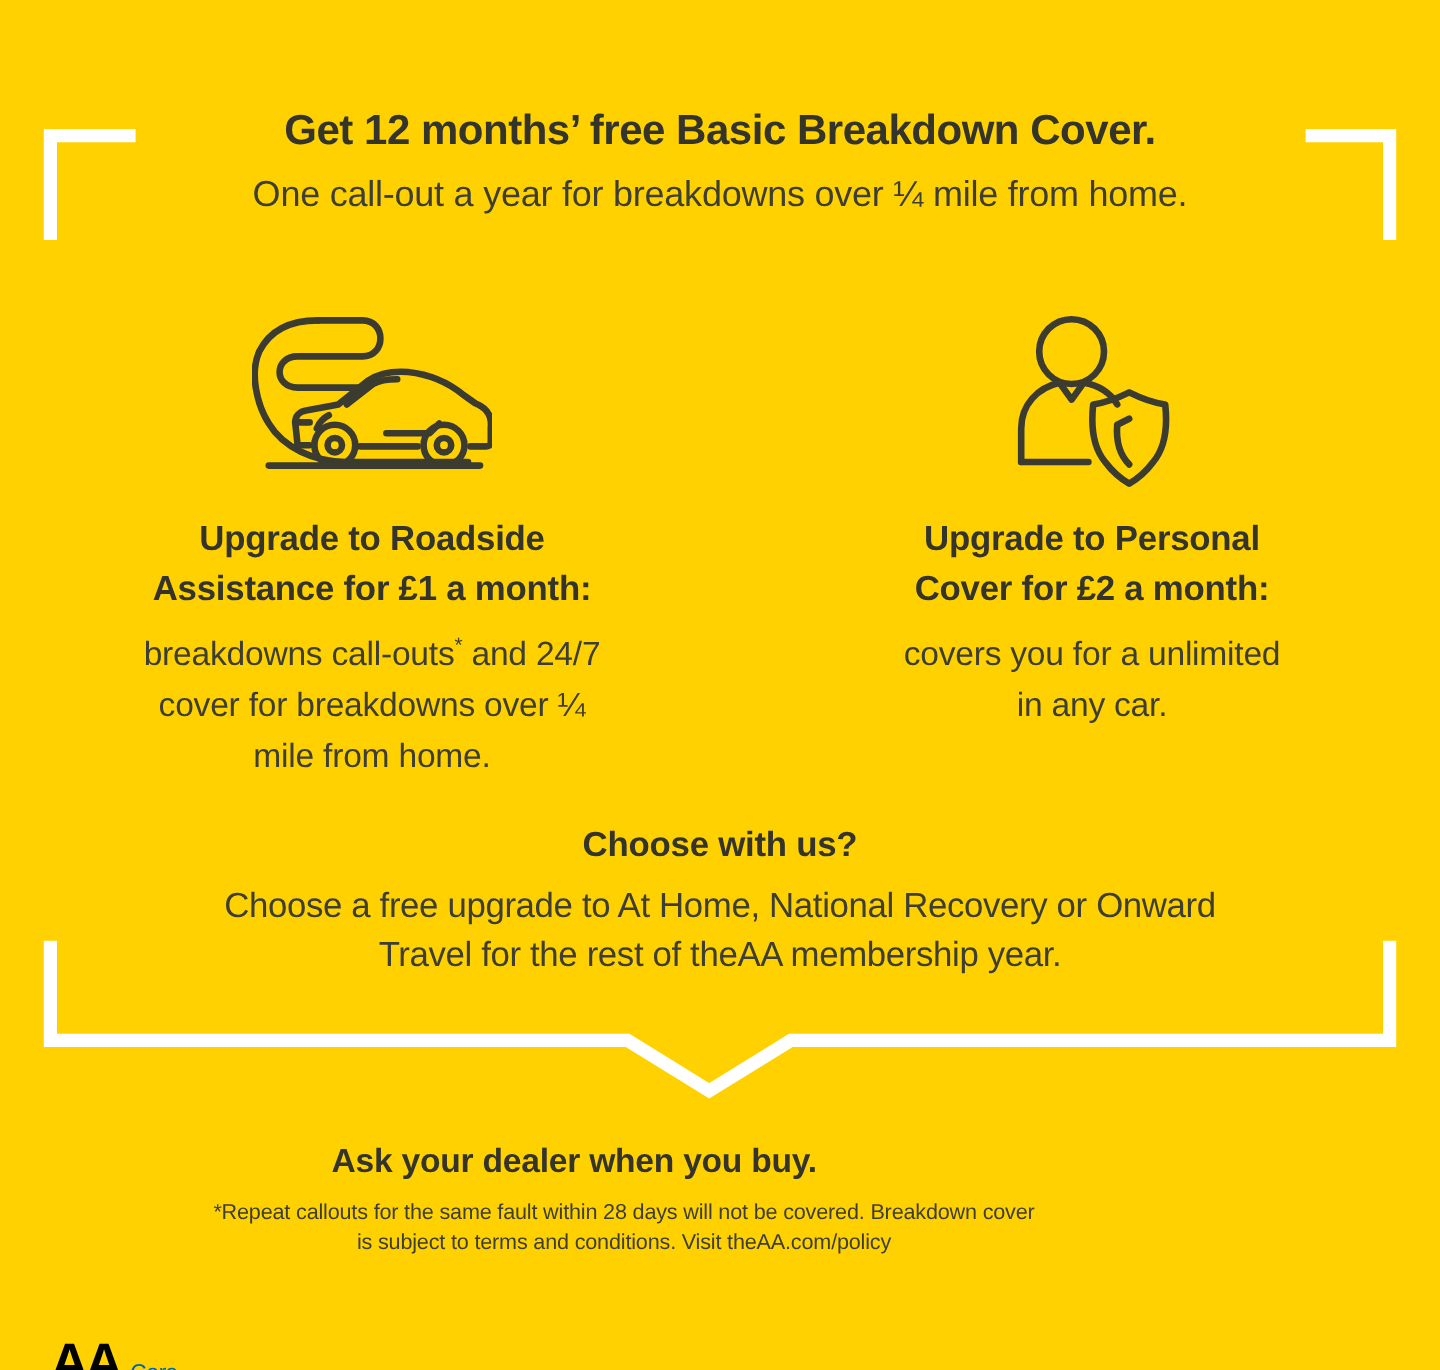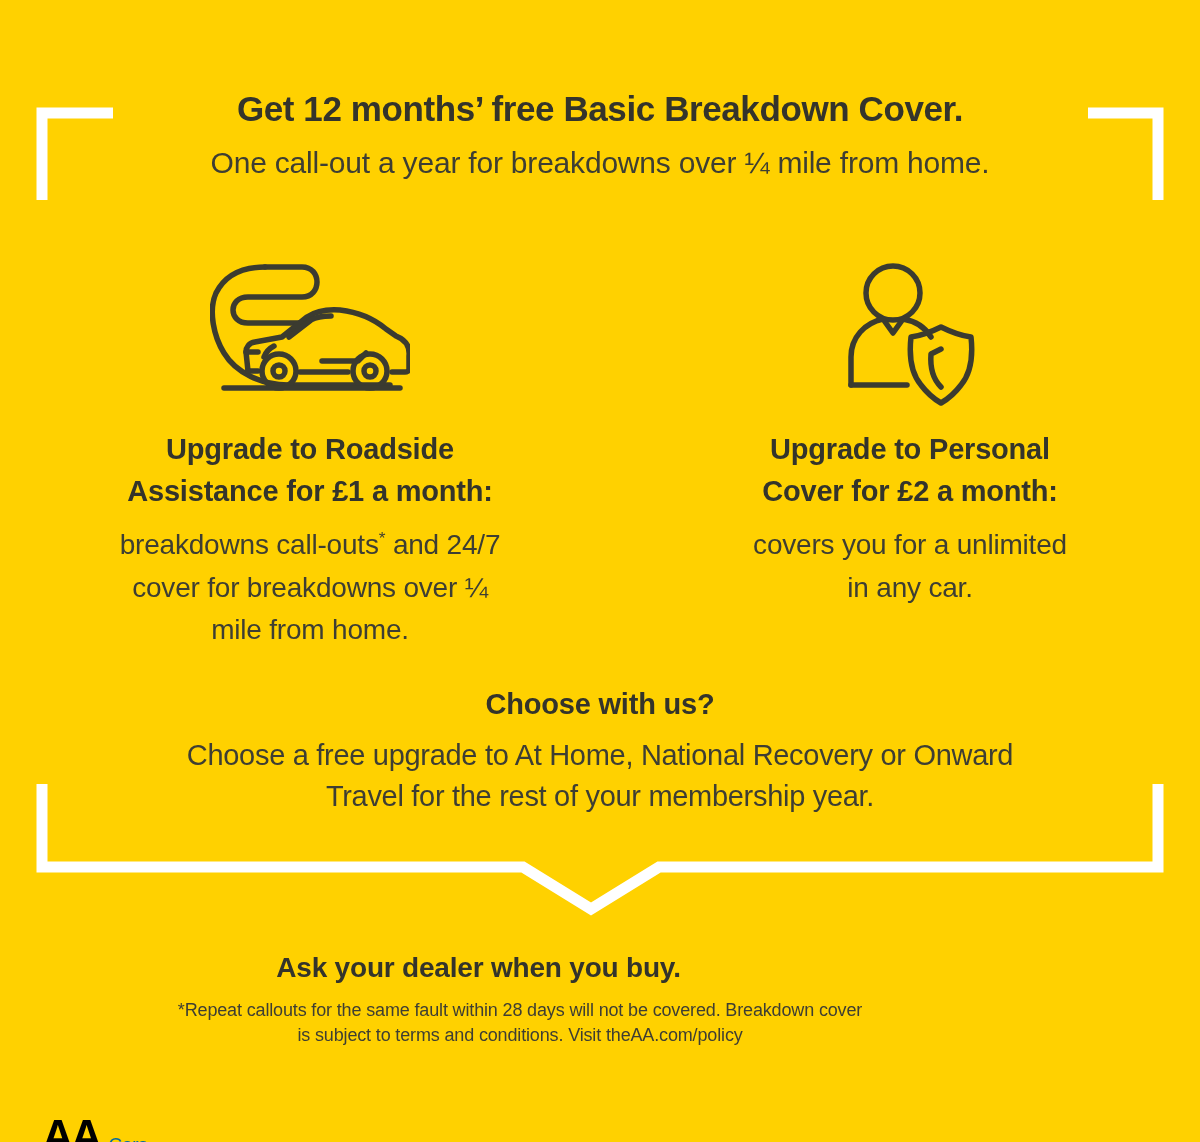--- a/index.html
+++ b/index.html
@@ -293,21 +293,21 @@
         <span>covers you for a unlimited</span><br>
         <span>in any car.</span>
       </p>
     </div>
   </div>
 
   <div class="already">
     <h2 class="already-title">Choose with us?</h2>
     <p class="already-body">
       <span>Choose a free upgrade to At Home, National Recovery or Onward</span><br>
-      <span>Travel for the rest of your membership year.</span>
+      <span>Travel for the rest of theAA membership year.</span>
     </p>
   </div>
 
   <div class="cta">
     <h2 class="cta-title">Ask your dealer when you buy.</h2>
     <p class="footnote">
       <span>*Repeat callouts for the same fault within 28 days will not be covered. Breakdown cover</span><br>
       <span>is subject to terms and conditions. Visit theAA.com/policy</span>
     </p>
   </div>

